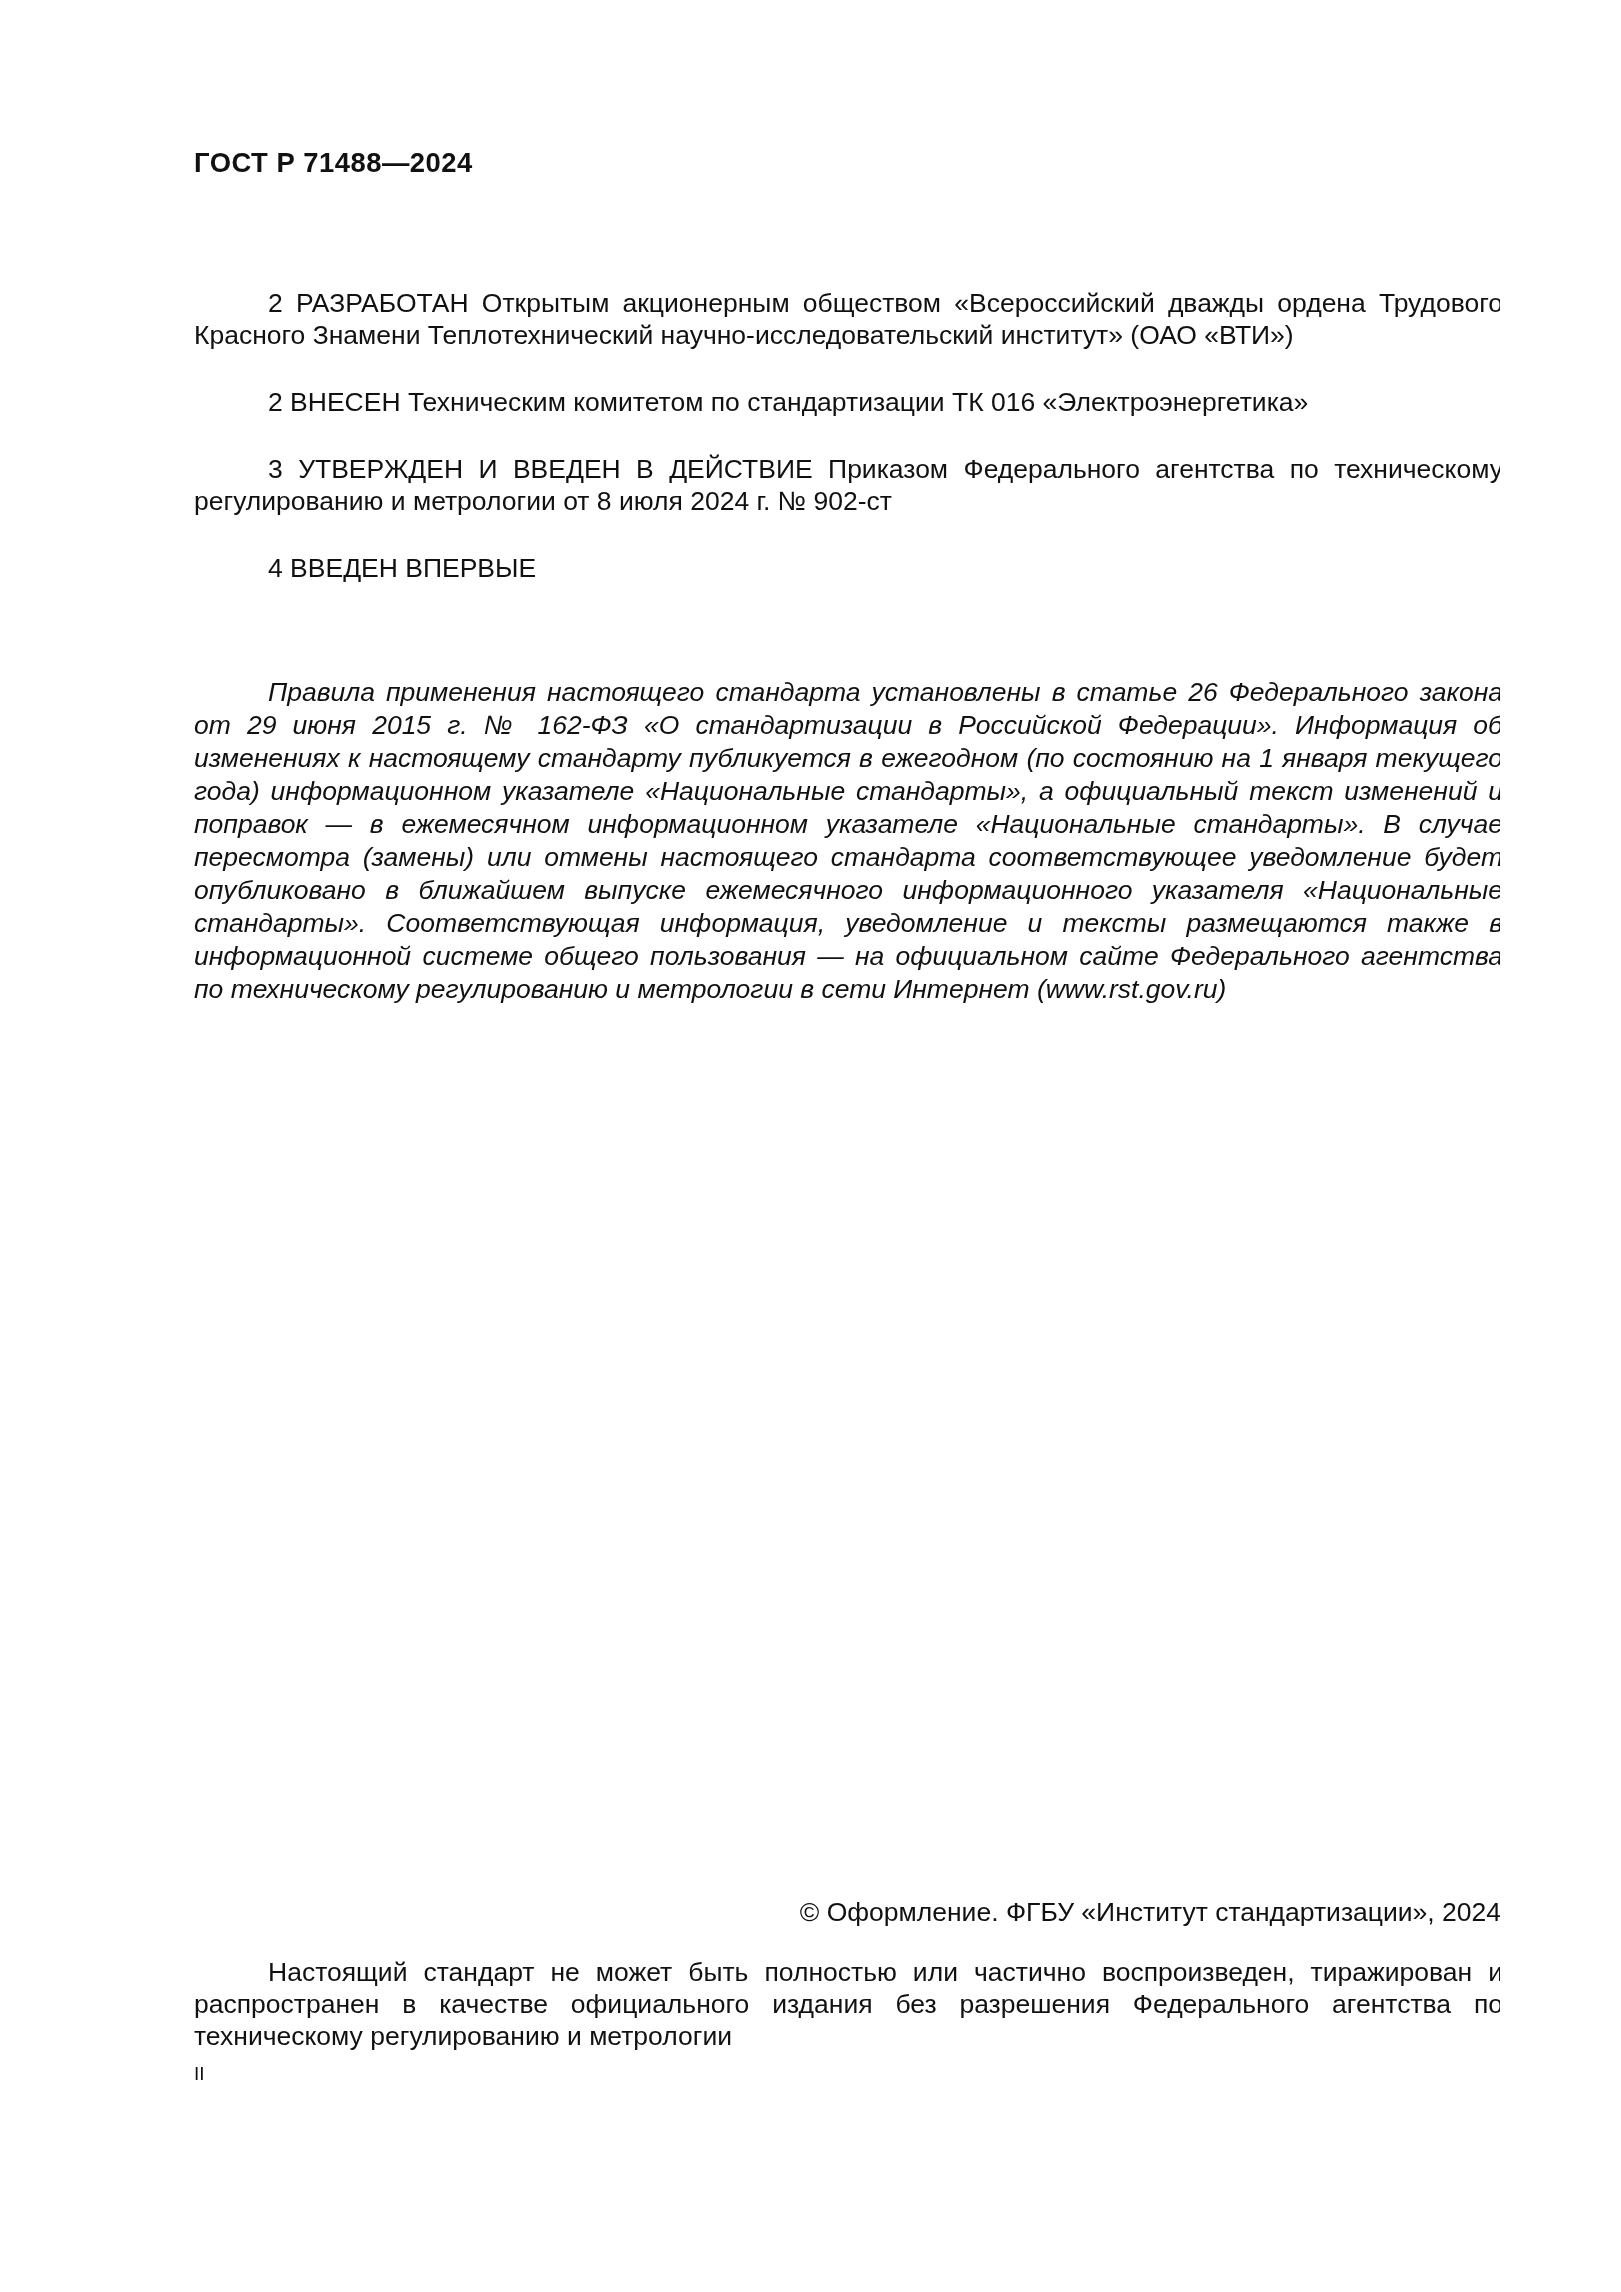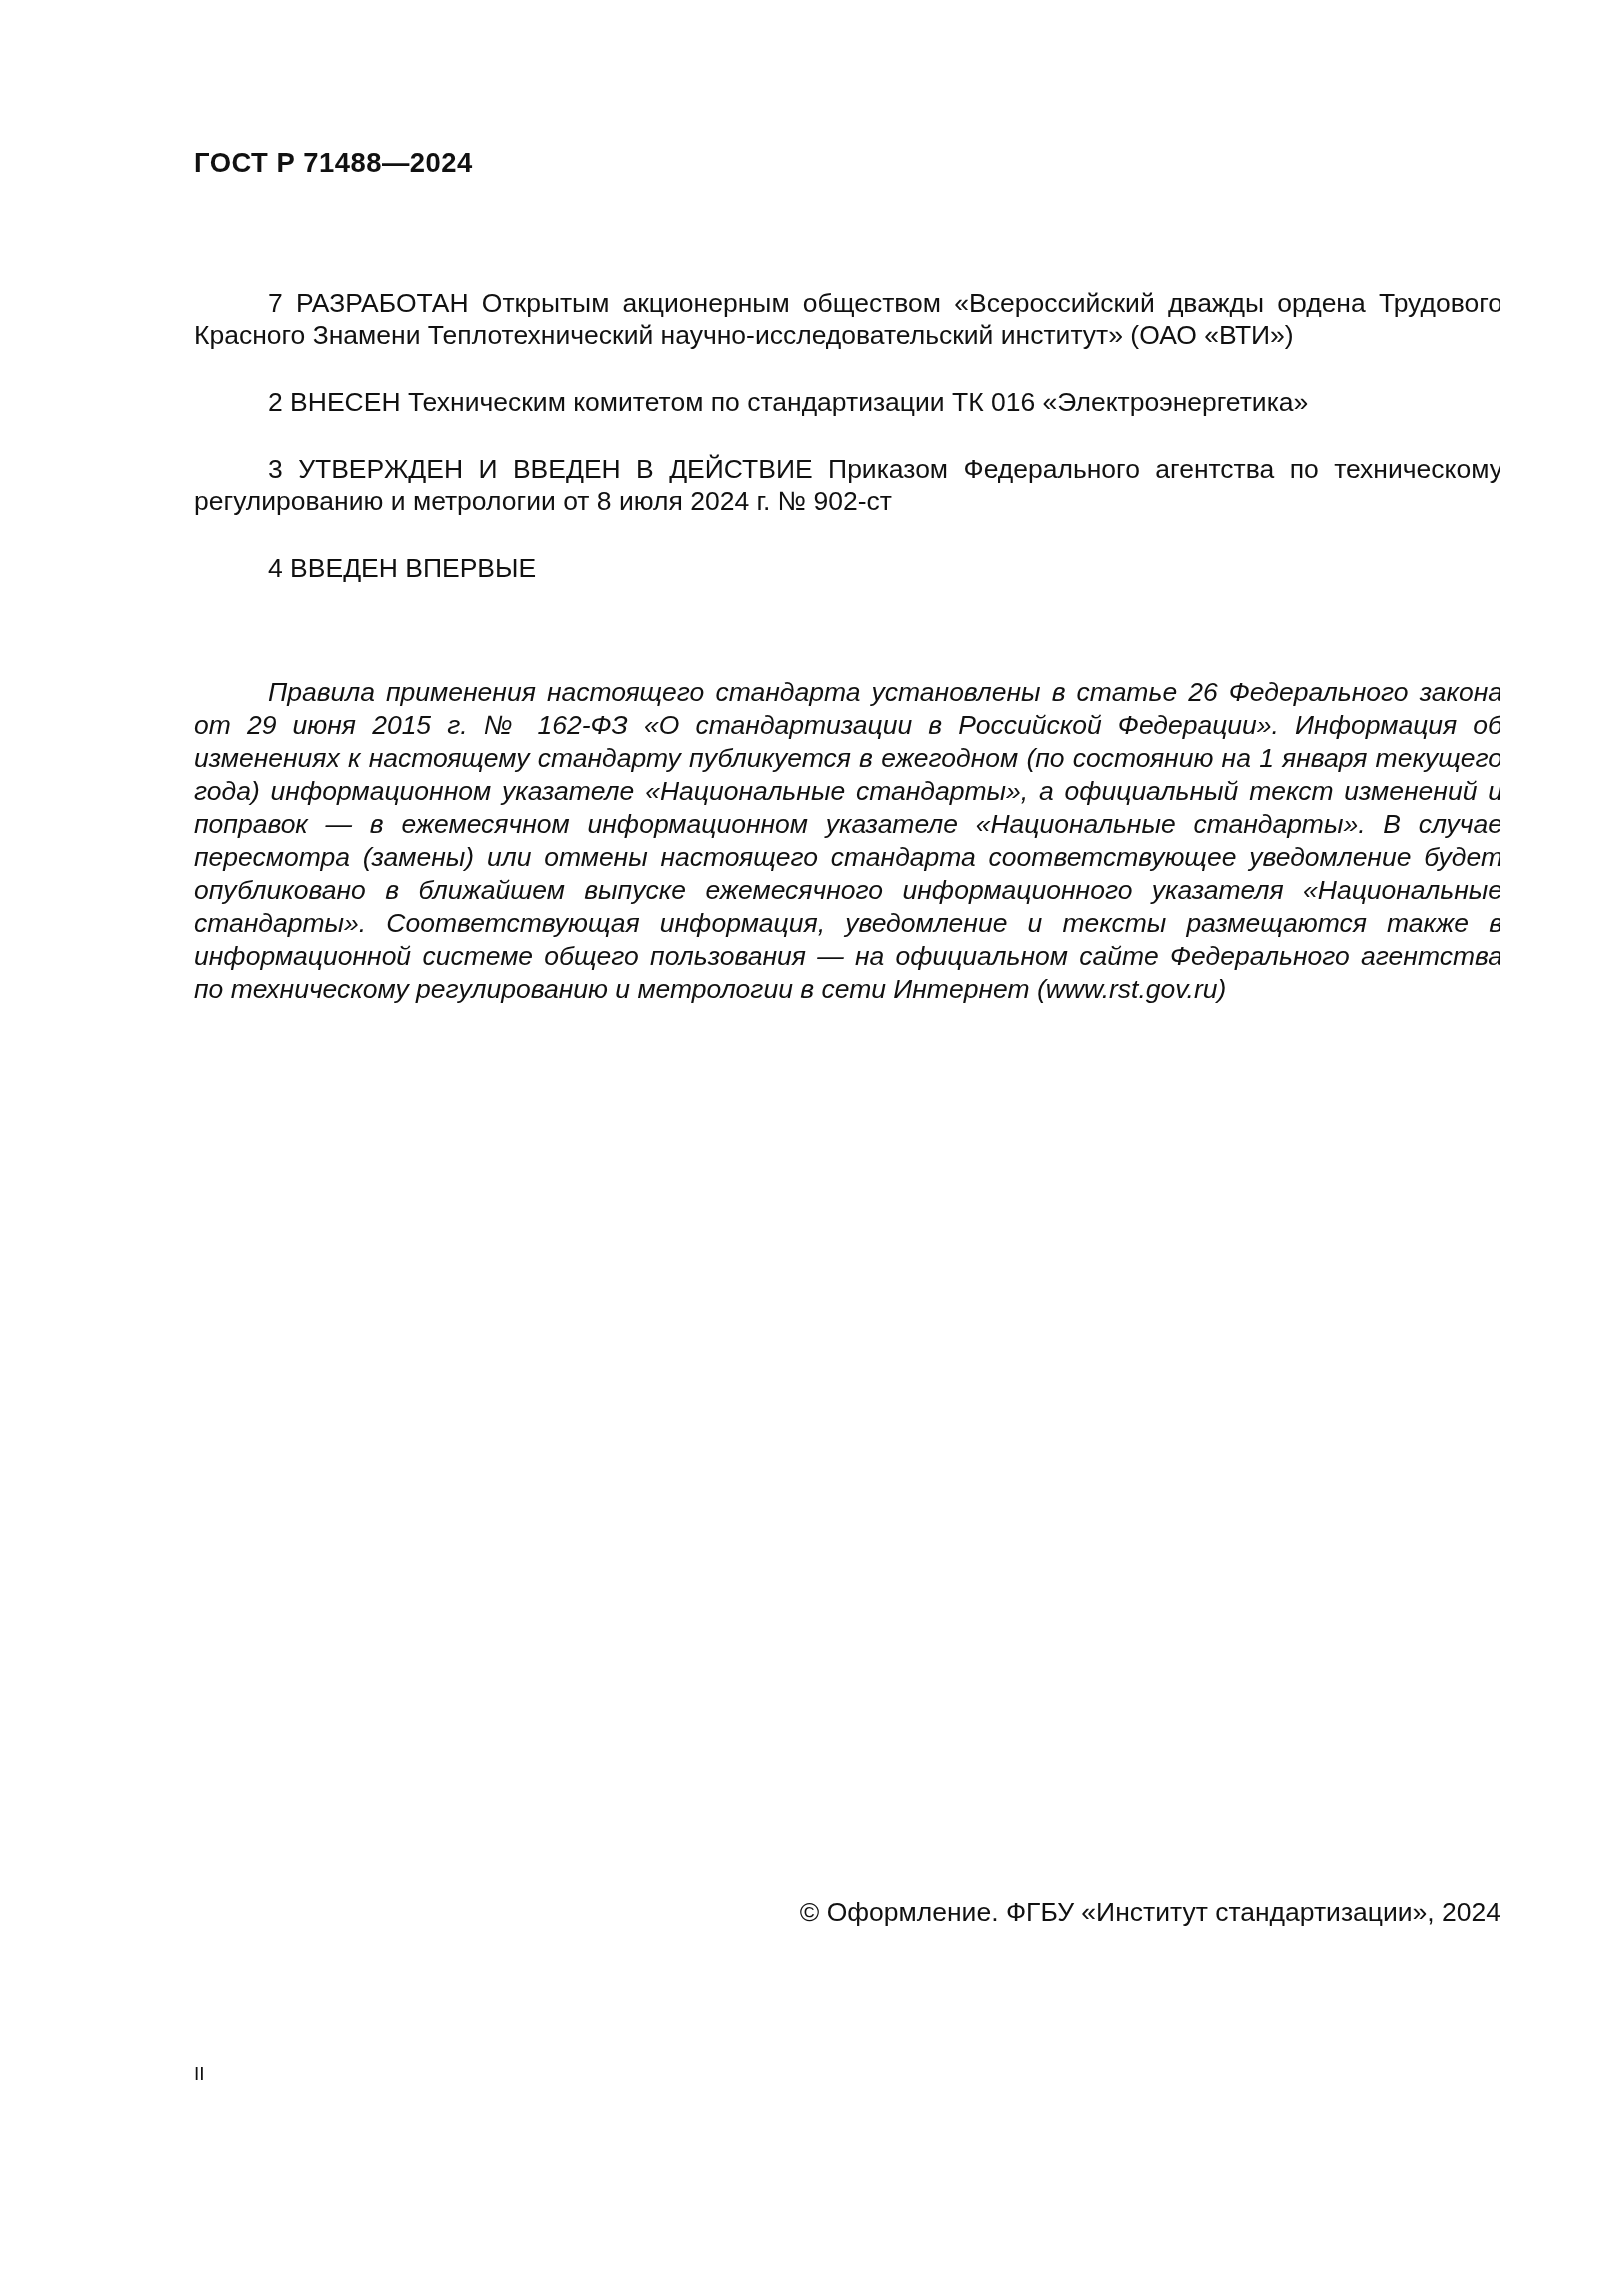--- a/index.html
+++ b/index.html
@@ -90,27 +90,28 @@
 </style>
 </head>
 <body>
 
 <div class="page">
 
   <div class="doc-code">ГОСТ Р 71488—2024</div>
 
 
   <div class="foreword">
-    <p>7  РАЗРАБОТАН Открытым акционерным обществом «Всероссийский дважды ордена Трудового Красного Знамени Теплотехнический научно-исследовательский институт» (ОАО «ВТИ»)</p>
+    <p>2  РАЗРАБОТАН Открытым акционерным обществом «Всероссийский дважды ордена Трудового Красного Знамени Теплотехнический научно-исследовательский институт» (ОАО «ВТИ»)</p>
     <p>2  ВНЕСЕН Техническим комитетом по стандартизации ТК 016 «Электроэнергетика»</p>
     <p>3  УТВЕРЖДЕН И ВВЕДЕН В ДЕЙСТВИЕ Приказом Федерального агентства по техническому регулированию и метрологии от 8 июля 2024 г. № 902-ст</p>
     <p>4  ВВЕДЕН ВПЕРВЫЕ</p>
   </div>
 
   <p class="legal-notice">Правила применения настоящего стандарта установлены в статье 26 Федерального закона от 29 июня 2015 г. № 162-ФЗ «О стандартизации в Российской Федерации». Информация об изменениях к настоящему стандарту публикуется в ежегодном (по состоянию на 1 января текущего года) информационном указателе «Национальные стандарты», а официальный текст изменений и поправок — в ежемесячном информационном указателе «Национальные стандарты». В случае пересмотра (замены) или отмены настоящего стандарта соответствующее уведомление будет опубликовано в ближайшем выпуске ежемесячного информационного указателя «Национальные стандарты». Соответствующая информация, уведомление и тексты размещаются также в информационной системе общего пользования — на официальном сайте Федерального агентства по техническому регулированию и метрологии в сети Интернет (www.rst.gov.ru)</p>
 
   <p class="copyright-line">© Оформление. ФГБУ «Институт стандартизации», 2024</p>
 
+  <p class="reproduction-notice">Настоящий стандарт не может быть полностью или частично воспроизведен, тиражирован и распространен в качестве официального издания без разрешения Федерального агентства по техническому регулированию и метрологии</p>
 
   <div class="page-number">II</div>
 
 </div>
 
 
 </body></html>

